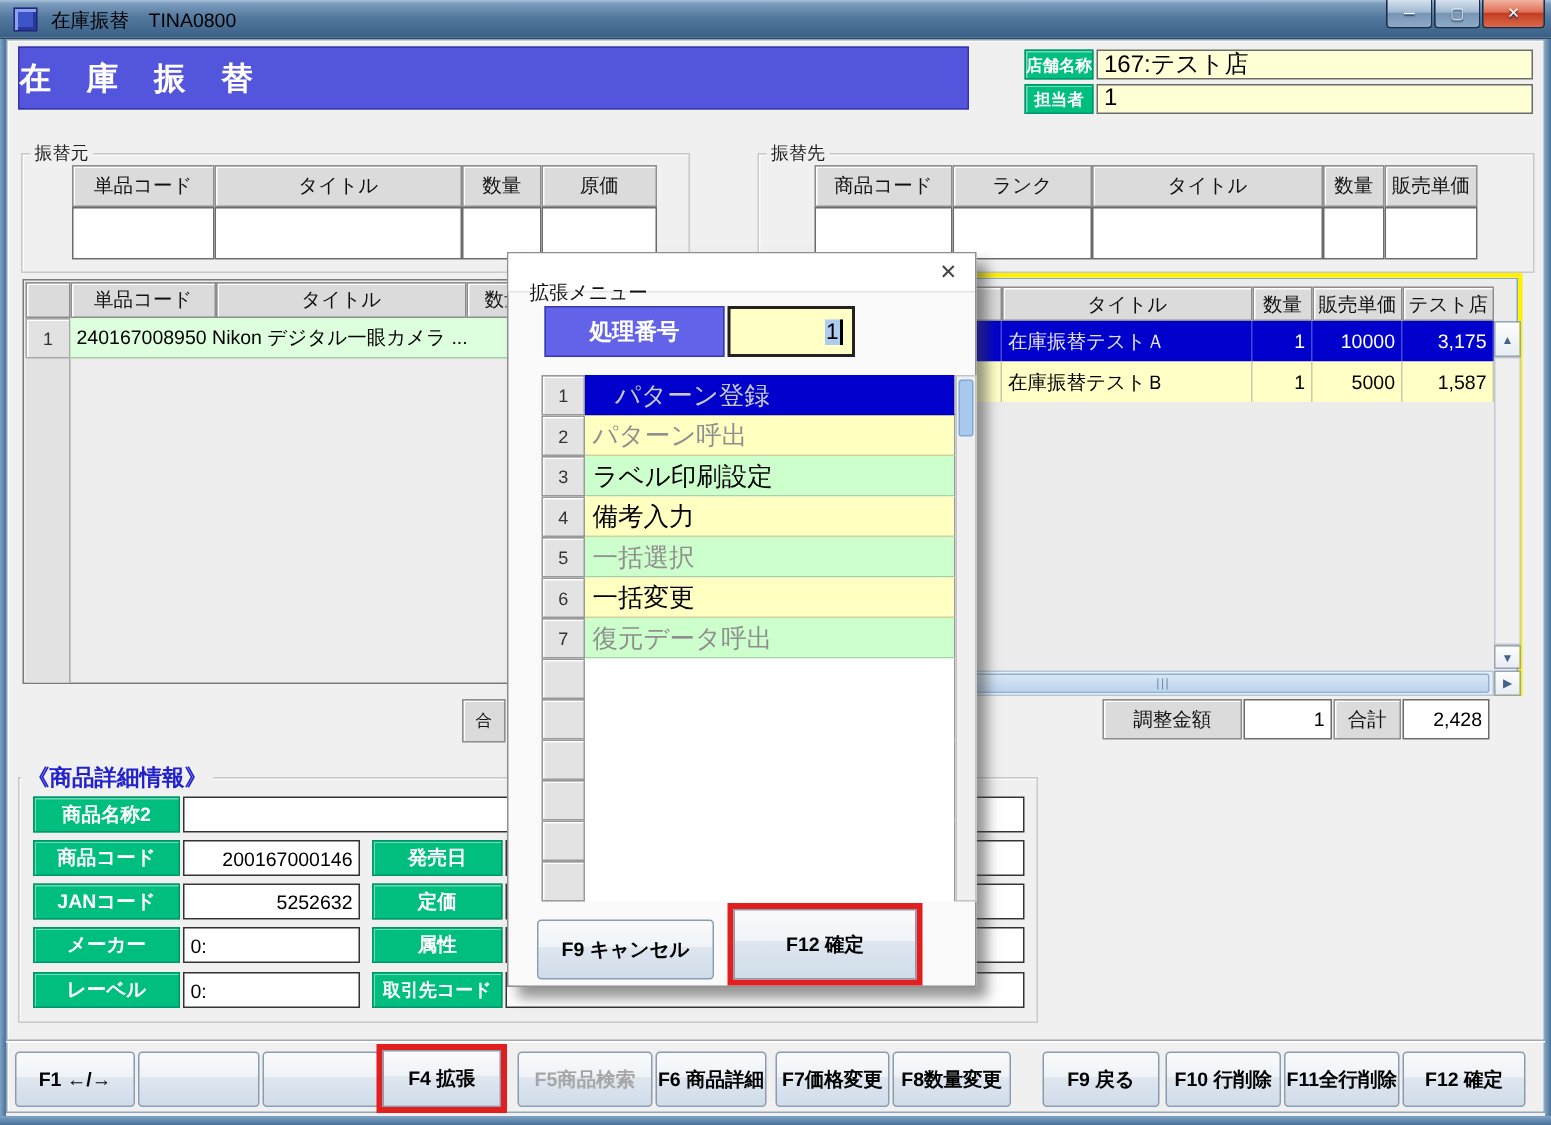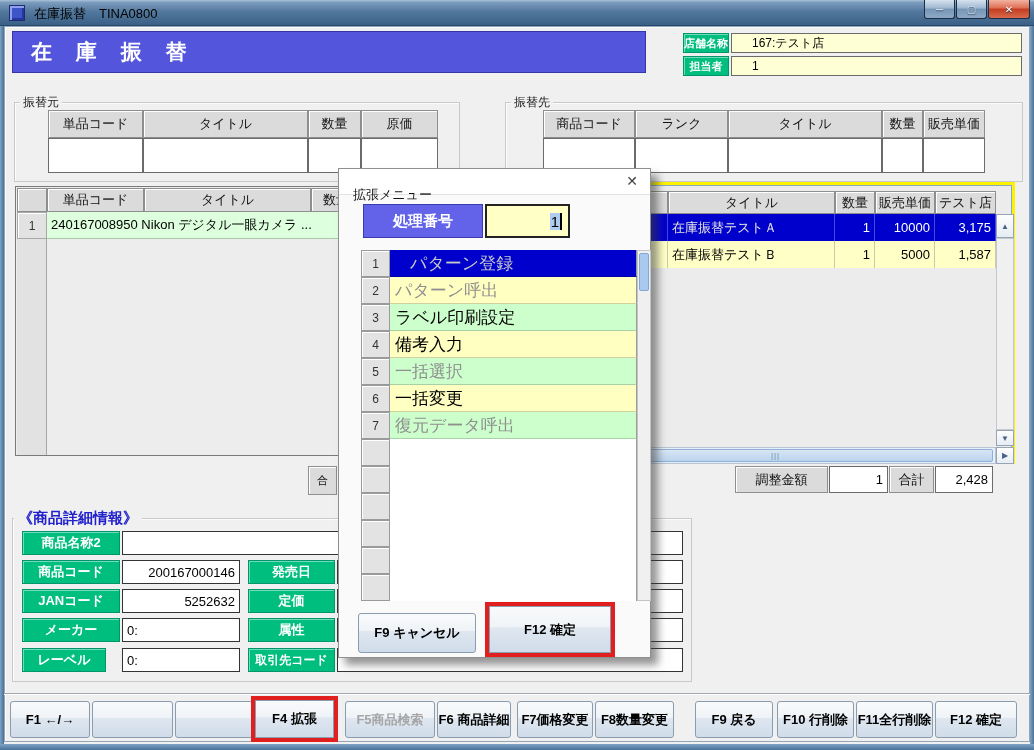--- a/index.html
+++ b/index.html
@@ -22,26 +22,26 @@
     color:#FFF; font-size:10px; font-weight:bold; text-shadow:0 1px 1px #203850; }
   .winbtn.close { background:linear-gradient(180deg,#F2B3A2 0%,#DE6E53 45%,#C43C22 50%,#D96A4B 100%); }
 
   .edge { background:linear-gradient(90deg,#7FA3C4,#49719A); }
   .client { left:4px; top:26px; width:1026px; height:716px; background:#F0F0F0;
     border:1px solid #93A6B8; box-shadow:inset 1px 1px 0 #FAFCFE; }
 
   
   .banner { background:var(--banner-blue,#5355DC); border:1px solid #3335A8;
     color:#FFF; font-weight:bold; font-size:21px; letter-spacing:9px;
-    display:flex; align-items:center; padding-left:18px; }
+    display:flex; align-items:center; }
   .gl { background:var(--accent-green,#00BE7E); border:1px solid #00966B;
     box-shadow:inset 1px 1px 0 rgba(255,255,255,.45);
     color:#FFF; font-weight:bold; display:flex; align-items:center; justify-content:center; }
   .yf { background:var(--field-yellow,#FFFFD6); border:1px solid #6B6B6B;
-    font-size:12px; display:flex; align-items:center; padding:0 20px; color:#000; }
+    font-size:16px; display:flex; align-items:center; padding:0 4px; color:#000; }
   .hdr { background:#DBDBDB; border:1px solid #8E8E8E; box-shadow:inset 1px 1px 0 #FFF;
     display:flex; align-items:center; justify-content:center; font-size:13px; color:#111; }
   .inp { background:#FFF; border:1px solid #6B6B6B; }
   .grp { border:1px solid #C9C9C9; box-shadow:inset 1px 1px 0 #FCFCFC; }
   .grplbl { background:#F0F0F0; font-size:12px; color:#222; padding:0 3px; line-height:14px; }
   .cellL { display:flex; align-items:center; padding:0 4px; font-size:13px; }
   .cellR { display:flex; align-items:center; justify-content:flex-end; padding:0 4px; font-size:13px; }
   .btn { background:linear-gradient(180deg,#F9FAFB 0%,#EFF3F7 45%,#DFE7F0 46%,#D0DCEA 100%);
     border:1px solid #8A9CB0; border-radius:3px; display:flex; align-items:center;
     justify-content:center; font-size:13px; font-weight:bold; color:#000; }
@@ -199,21 +199,21 @@
   <div class="abs gl" style="left:22px;top:589px;width:98px;height:24px;font-size:13px;">JANコード</div>
   <div class="abs inp cellR" style="left:122px;top:589px;width:118px;height:24px;border-color:#333;">5252632</div>
   <div class="abs gl" style="left:248px;top:589px;width:87px;height:24px;font-size:13px;">定価</div>
   <div class="abs inp" style="left:337px;top:589px;width:346px;height:24px;border-color:#333;"></div>
 
   <div class="abs gl" style="left:22px;top:618px;width:98px;height:24px;font-size:13px;">メーカー</div>
   <div class="abs inp cellL" style="left:122px;top:618px;width:118px;height:24px;border-color:#333;">0:</div>
   <div class="abs gl" style="left:248px;top:618px;width:87px;height:24px;font-size:13px;">属性</div>
   <div class="abs inp" style="left:337px;top:618px;width:346px;height:24px;border-color:#333;"></div>
 
-  <div class="abs gl" style="left:22px;top:648px;width:84px;height:24px;font-size:13px;">レーベル</div>
+  <div class="abs gl" style="left:22px;top:648px;width:98px;height:24px;font-size:13px;">レーベル</div>
   <div class="abs inp cellL" style="left:122px;top:648px;width:118px;height:24px;border-color:#333;">0:</div>
   <div class="abs gl" style="left:248px;top:648px;width:87px;height:24px;font-size:12px;">取引先コード</div>
   <div class="abs inp" style="left:337px;top:648px;width:346px;height:24px;border-color:#333;"></div>
 
   <div class="abs" style="left:4px;top:693px;width:1026px;height:2px;border-top:1px solid #9FA8B0;border-bottom:1px solid #FFF;"></div>
   <div class="abs btn" style="left:10px;top:701px;width:80px;height:37px;">F1 ←/→</div>
   <div class="abs btn" style="left:92px;top:701px;width:81px;height:37px;"></div>
   <div class="abs btn" style="left:175px;top:701px;width:78px;height:37px;"></div>
   <div class="abs red" style="left:251px;top:696px;width:87px;height:46px;">
     <div class="btn" style="width:100%;height:100%;border-radius:0;">F4 拡張</div>

